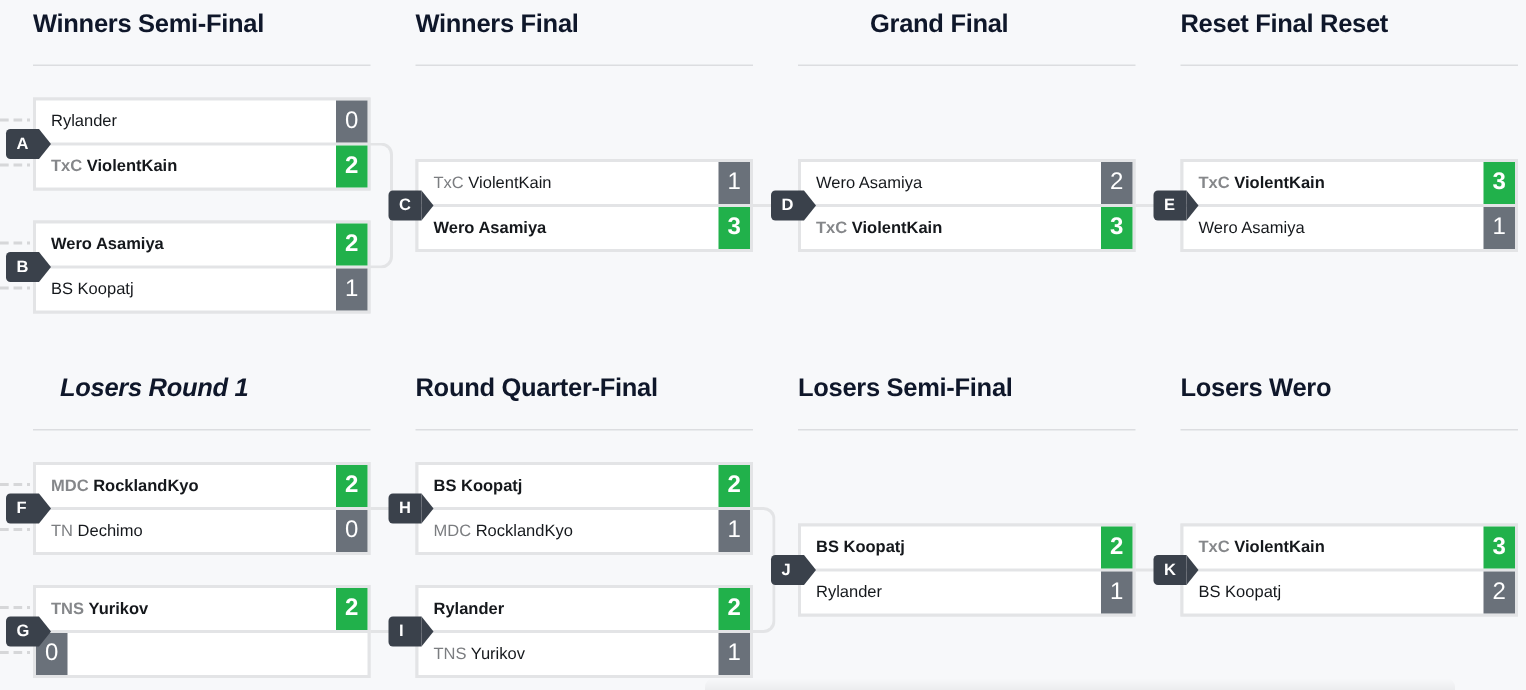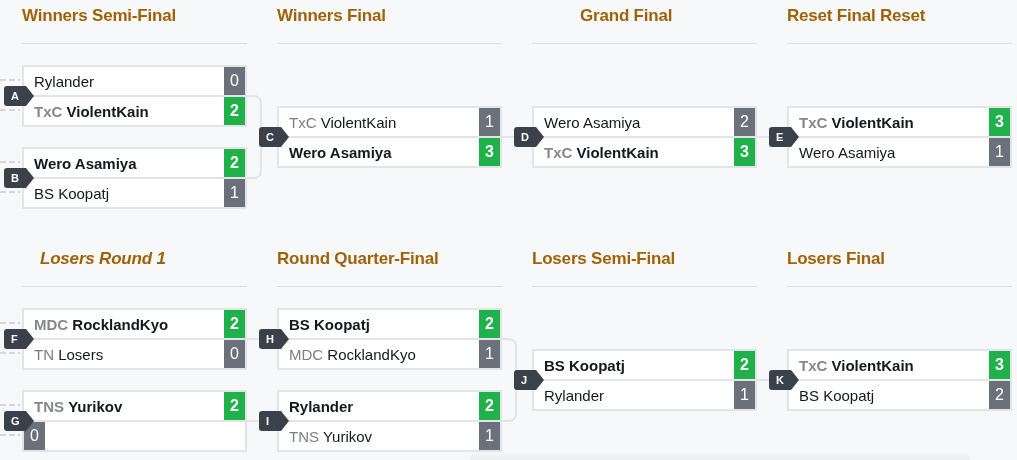--- a/index.html
+++ b/index.html
@@ -7,21 +7,21 @@
   body {
     background: #f7f8fa;
     font-family: "Liberation Sans", "DejaVu Sans", sans-serif;
     position: relative;
     color: #111;
   }
   .heading {
     position: absolute;
     font-size: 17px;
     font-weight: bold;
-    color: #a16207;
+    color: #0f172a;
     letter-spacing: -0.2px;
   }
   .divider {
     position: absolute;
     height: 1px;
     background: #dcdde0;
     width: 225px;
   }
   .match {
     position: absolute;
@@ -37,21 +37,21 @@
     height: 28px;
     background: #fff;
     display: flex;
     align-items: center;
   }
   .row.top { top: 0; }
   .row.bottom { top: 30px; }
   .name {
     flex: 1;
     padding-left: 10px;
-    font-size: 15px;
+    font-size: 11px;
     color: #15181c;
     white-space: nowrap;
     overflow: hidden;
   }
   .name .prefix { color: #7b7d80; }
   .row.winner .name .player { font-weight: bold; }
   .row.winner .name .prefix { font-weight: bold; color: #85878a; }
   .score {
     width: 21px;
     height: 28px;
@@ -131,21 +131,21 @@
 <div class="divider" style="left:532px;top:43px;"></div>
 <div class="heading" style="left:787px;top:6px;">Reset Final Reset</div>
 <div class="divider" style="left:787px;top:43px;"></div>
 
 <div class="heading" style="left:40px;top:249px;font-style:italic;">Losers Round 1</div>
 <div class="divider" style="left:22px;top:286px;"></div>
 <div class="heading" style="left:277px;top:249px;">Round Quarter-Final</div>
 <div class="divider" style="left:277px;top:286px;"></div>
 <div class="heading" style="left:532px;top:249px;">Losers Semi-Final</div>
 <div class="divider" style="left:532px;top:286px;"></div>
-<div class="heading" style="left:787px;top:249px;">Losers Final</div>
+<div class="heading" style="left:787px;top:249px;">Losers Wero</div>
 <div class="divider" style="left:787px;top:286px;"></div>
 
 <div class="dash" style="left:0;top:79px;"></div>
 <div class="dash" style="left:0;top:109px;"></div>
 <div class="dash" style="left:0;top:161px;"></div>
 <div class="dash" style="left:0;top:191px;"></div>
 <div class="dash" style="left:0;top:322px;"></div>
 <div class="dash" style="left:0;top:352px;"></div>
 <div class="dash" style="left:0;top:404px;"></div>
 <div class="dash" style="left:0;top:434px;"></div>
@@ -218,21 +218,21 @@
   </div>
 </div>
 <div class="badge" style="left:769px;top:127px;">E</div>
 
 <div class="match" style="left:22px;top:308px;">
   <div class="row top winner">
     <span class="name"><span class="prefix">MDC</span> <span class="player">RocklandKyo</span></span>
     <span class="score win">2</span>
   </div>
   <div class="row bottom">
-    <span class="name"><span class="prefix">TN</span> <span class="player">Losers</span></span>
+    <span class="name"><span class="prefix">TN</span> <span class="player">Dechimo</span></span>
     <span class="score lose">0</span>
   </div>
 </div>
 <div class="badge" style="left:4px;top:329px;">F</div>
 
 <div class="match" style="left:22px;top:390px;">
   <div class="row top winner">
     <span class="name"><span class="prefix">TNS</span> <span class="player">Yurikov</span></span>
     <span class="score win">2</span>
   </div>

